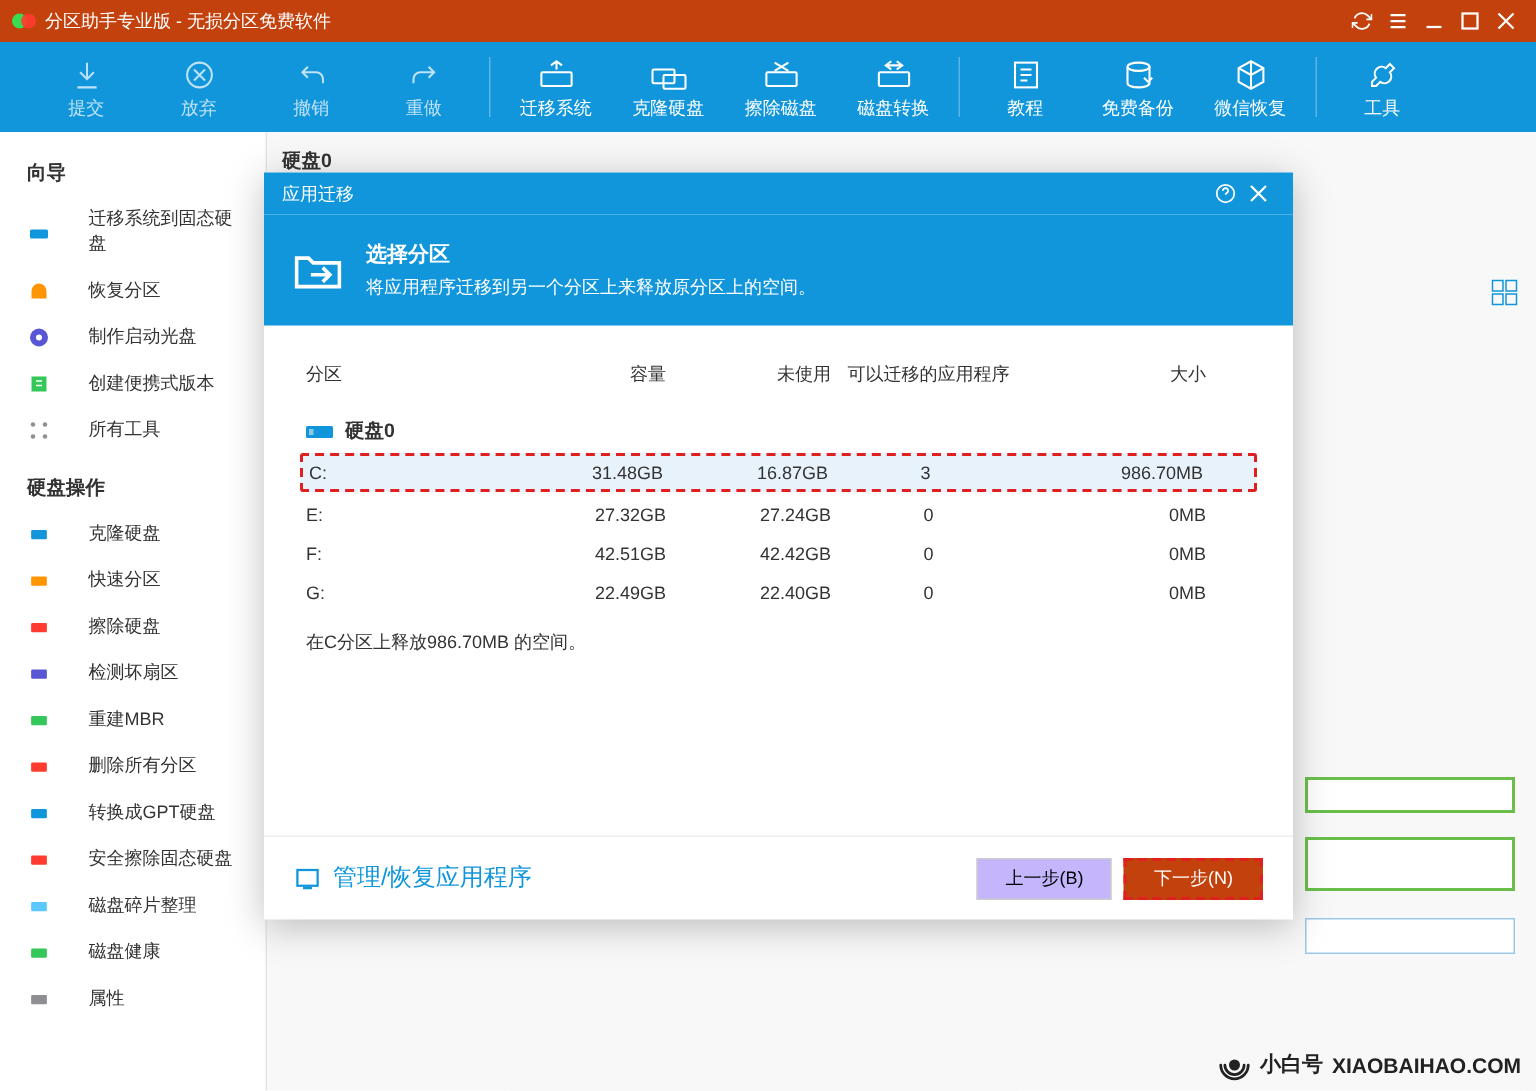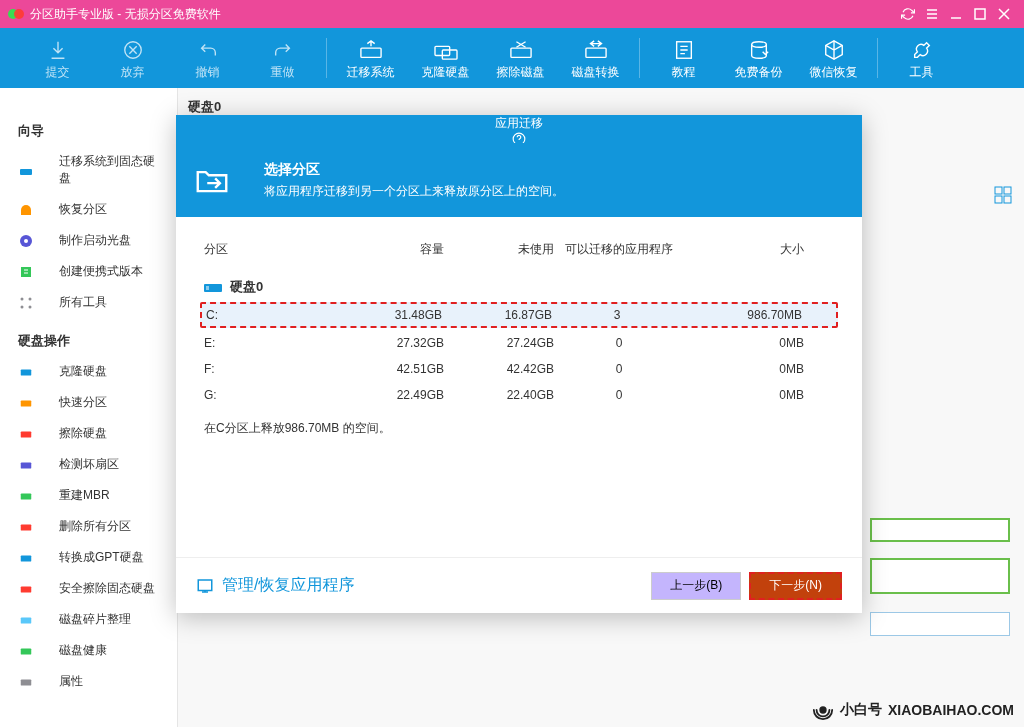--- a/index.html
+++ b/index.html
@@ -1,42 +1,42 @@
 <!DOCTYPE html>
 <html><head>
 <meta charset="utf-8">
 <style>
 * { margin: 0; padding: 0; box-sizing: border-box; font-family: "Microsoft YaHei", sans-serif; }
 body { width: 1024px; height: 727px; background: #fff; overflow: hidden; position: relative; }
 
-.titlebar { height: 28px; background: #ec4899; display: flex; align-items: center; padding: 0 8px; color: #fff; font-size: 12px; }
+.titlebar { height: 28px; background: #c2410c; display: flex; align-items: center; padding: 0 8px; color: #fff; font-size: 12px; }
 .titlebar .logo { width: 16px; height: 16px; margin-right: 6px; }
 .titlebar .logo svg { width: 16px; height: 16px; }
 .titlebar .spacer { flex: 1; }
 .titlebar .win-btn { width: 24px; height: 20px; display: flex; align-items: center; justify-content: center; cursor: pointer; }
 
 .toolbar { height: 60px; background: #1296db; display: flex; align-items: center; padding: 0 20px; gap: 0; }
 .toolbar-item { display: flex; flex-direction: column; align-items: center; justify-content: center; width: 75px; height: 56px; color: #bfe3f6; font-size: 12px; cursor: pointer; }
 .toolbar-item.enabled { color: #fff; }
 .toolbar-item .ti-icon { height: 28px; display: flex; align-items: center; justify-content: center; }
 .toolbar-sep { width: 1px; height: 40px; background: rgba(255,255,255,0.3); margin: 0 6px; }
 
 .main { display: flex; height: calc(100% - 88px); }
 .sidebar { width: 178px; background: #fff; border-right: 1px solid #e5e5e5; padding: 12px 0; overflow-y: auto; }
-.sidebar-title { font-size: 13px; color: #333; padding: 6px 18px; font-weight: bold; margin-top: 16px; }
+.sidebar-title { font-size: 13px; color: #333; padding: 6px 18px; font-weight: bold; }
 .sidebar-item { display: flex; align-items: center; padding: 7px 18px; font-size: 12px; color: #333; cursor: pointer; gap: 25px; }
 .sidebar-item .si-icon { width: 16px; height: 16px; display: flex; align-items: center; justify-content: center; }
 .content { flex: 1; background: #f8f8f8; position: relative; }
 .disk-label { position: absolute; top: 10px; left: 10px; font-size: 13px; font-weight: bold; color: #333; }
 
 .dialog { position: absolute; left: 176px; top: 115px; width: 686px; height: 498px; background: #fff; box-shadow: 0 4px 24px rgba(0,0,0,0.25); display: flex; flex-direction: column; }
-.dialog-title { height: 28px; background: #1296db; color: #fff; display: flex; align-items: center; padding: 0 12px; font-size: 12px; flex-direction: column; }
+.dialog-title { height: 28px; background: #1296db; color: #fff; display: flex; align-items: center; padding: 0 12px; font-size: 12px; }
 .dialog-title .spacer { flex: 1; }
 .dialog-title .dt-btn { width: 22px; height: 22px; display: flex; align-items: center; justify-content: center; cursor: pointer; }
-.dialog-header { height: 74px; background: #1296db; display: flex; align-items: center; padding: 0 16px; gap: 32px; color: #fff; }
+.dialog-header { height: 74px; background: #1296db; display: flex; align-items: center; padding: 0 16px; gap: 12px; color: #fff; }
 .dialog-header .dh-icon { width: 40px; height: 40px; display: flex; align-items: center; justify-content: center; }
 .dialog-header-text h3 { font-size: 14px; font-weight: bold; margin-bottom: 4px; }
 .dialog-header-text p { font-size: 12px; }
 .dialog-body { flex: 1; padding: 18px 28px 8px; overflow: auto; }
 .table-head { display: flex; font-size: 12px; color: #333; padding: 6px 0 10px; }
 .col-part { width: 130px; }
 .col-cap { width: 110px; text-align: right; }
 .col-unused { width: 110px; text-align: right; }
 .col-apps { width: 130px; text-align: center; }
 .col-size { width: 120px; text-align: right; }

